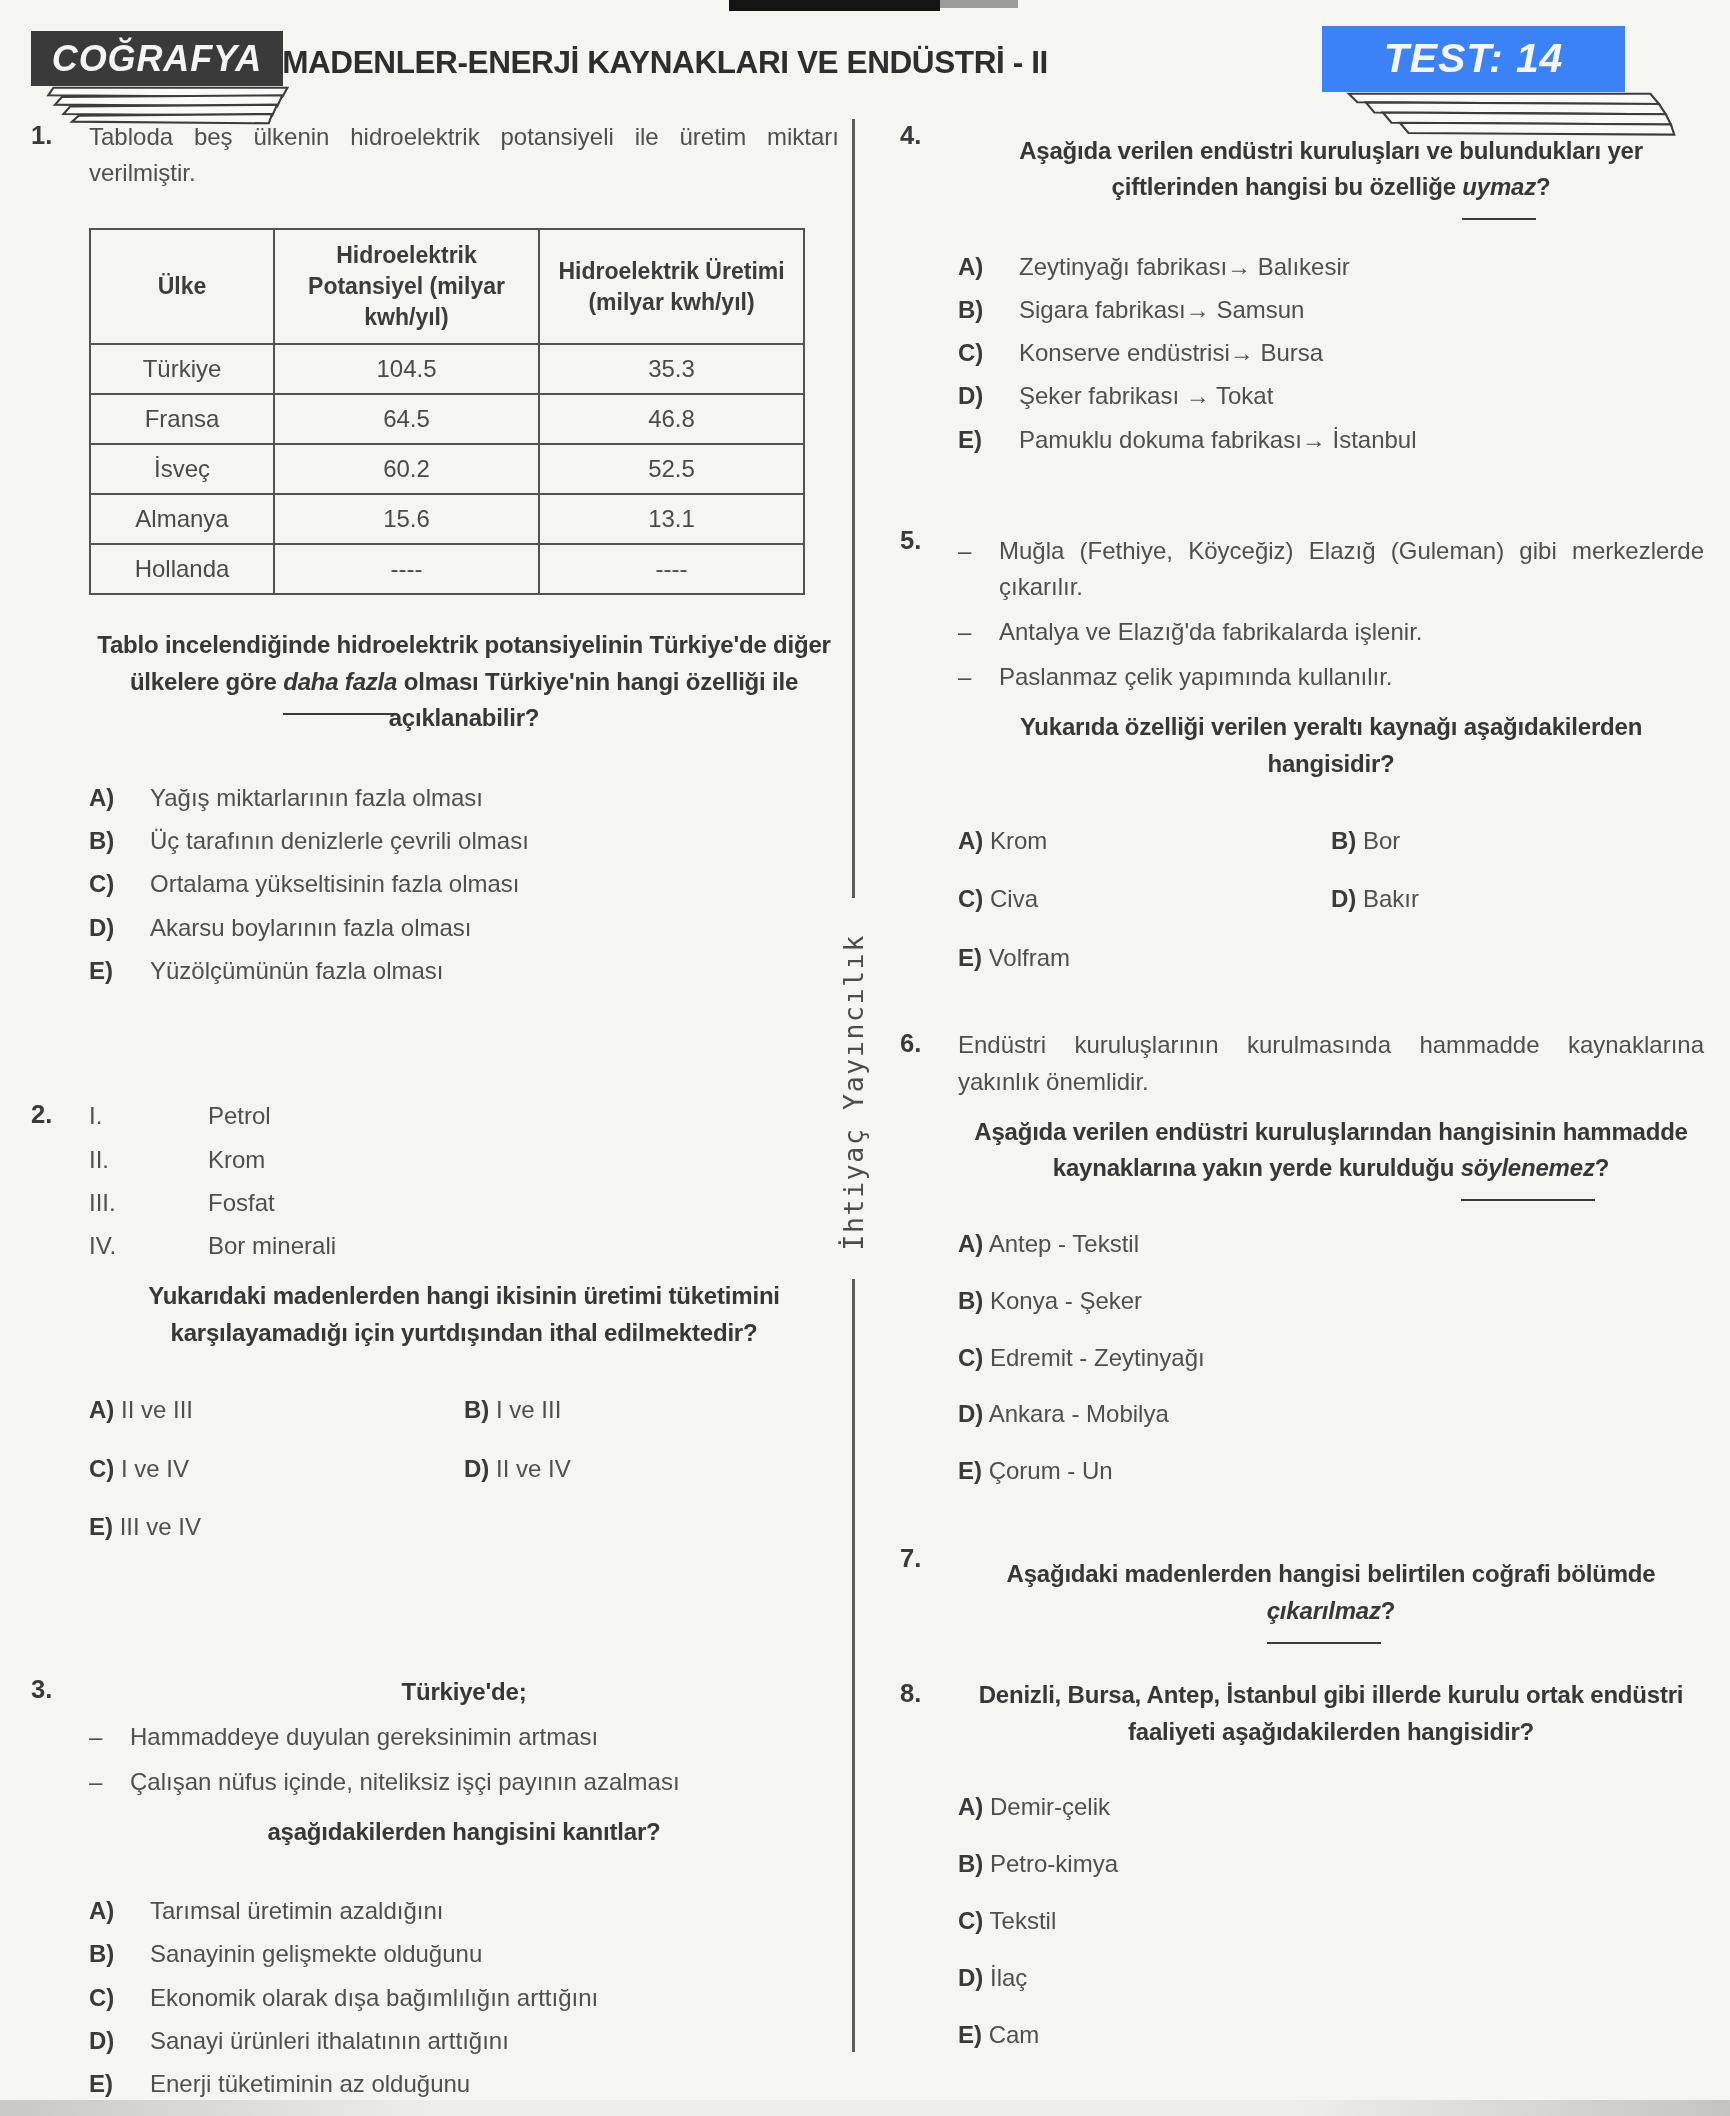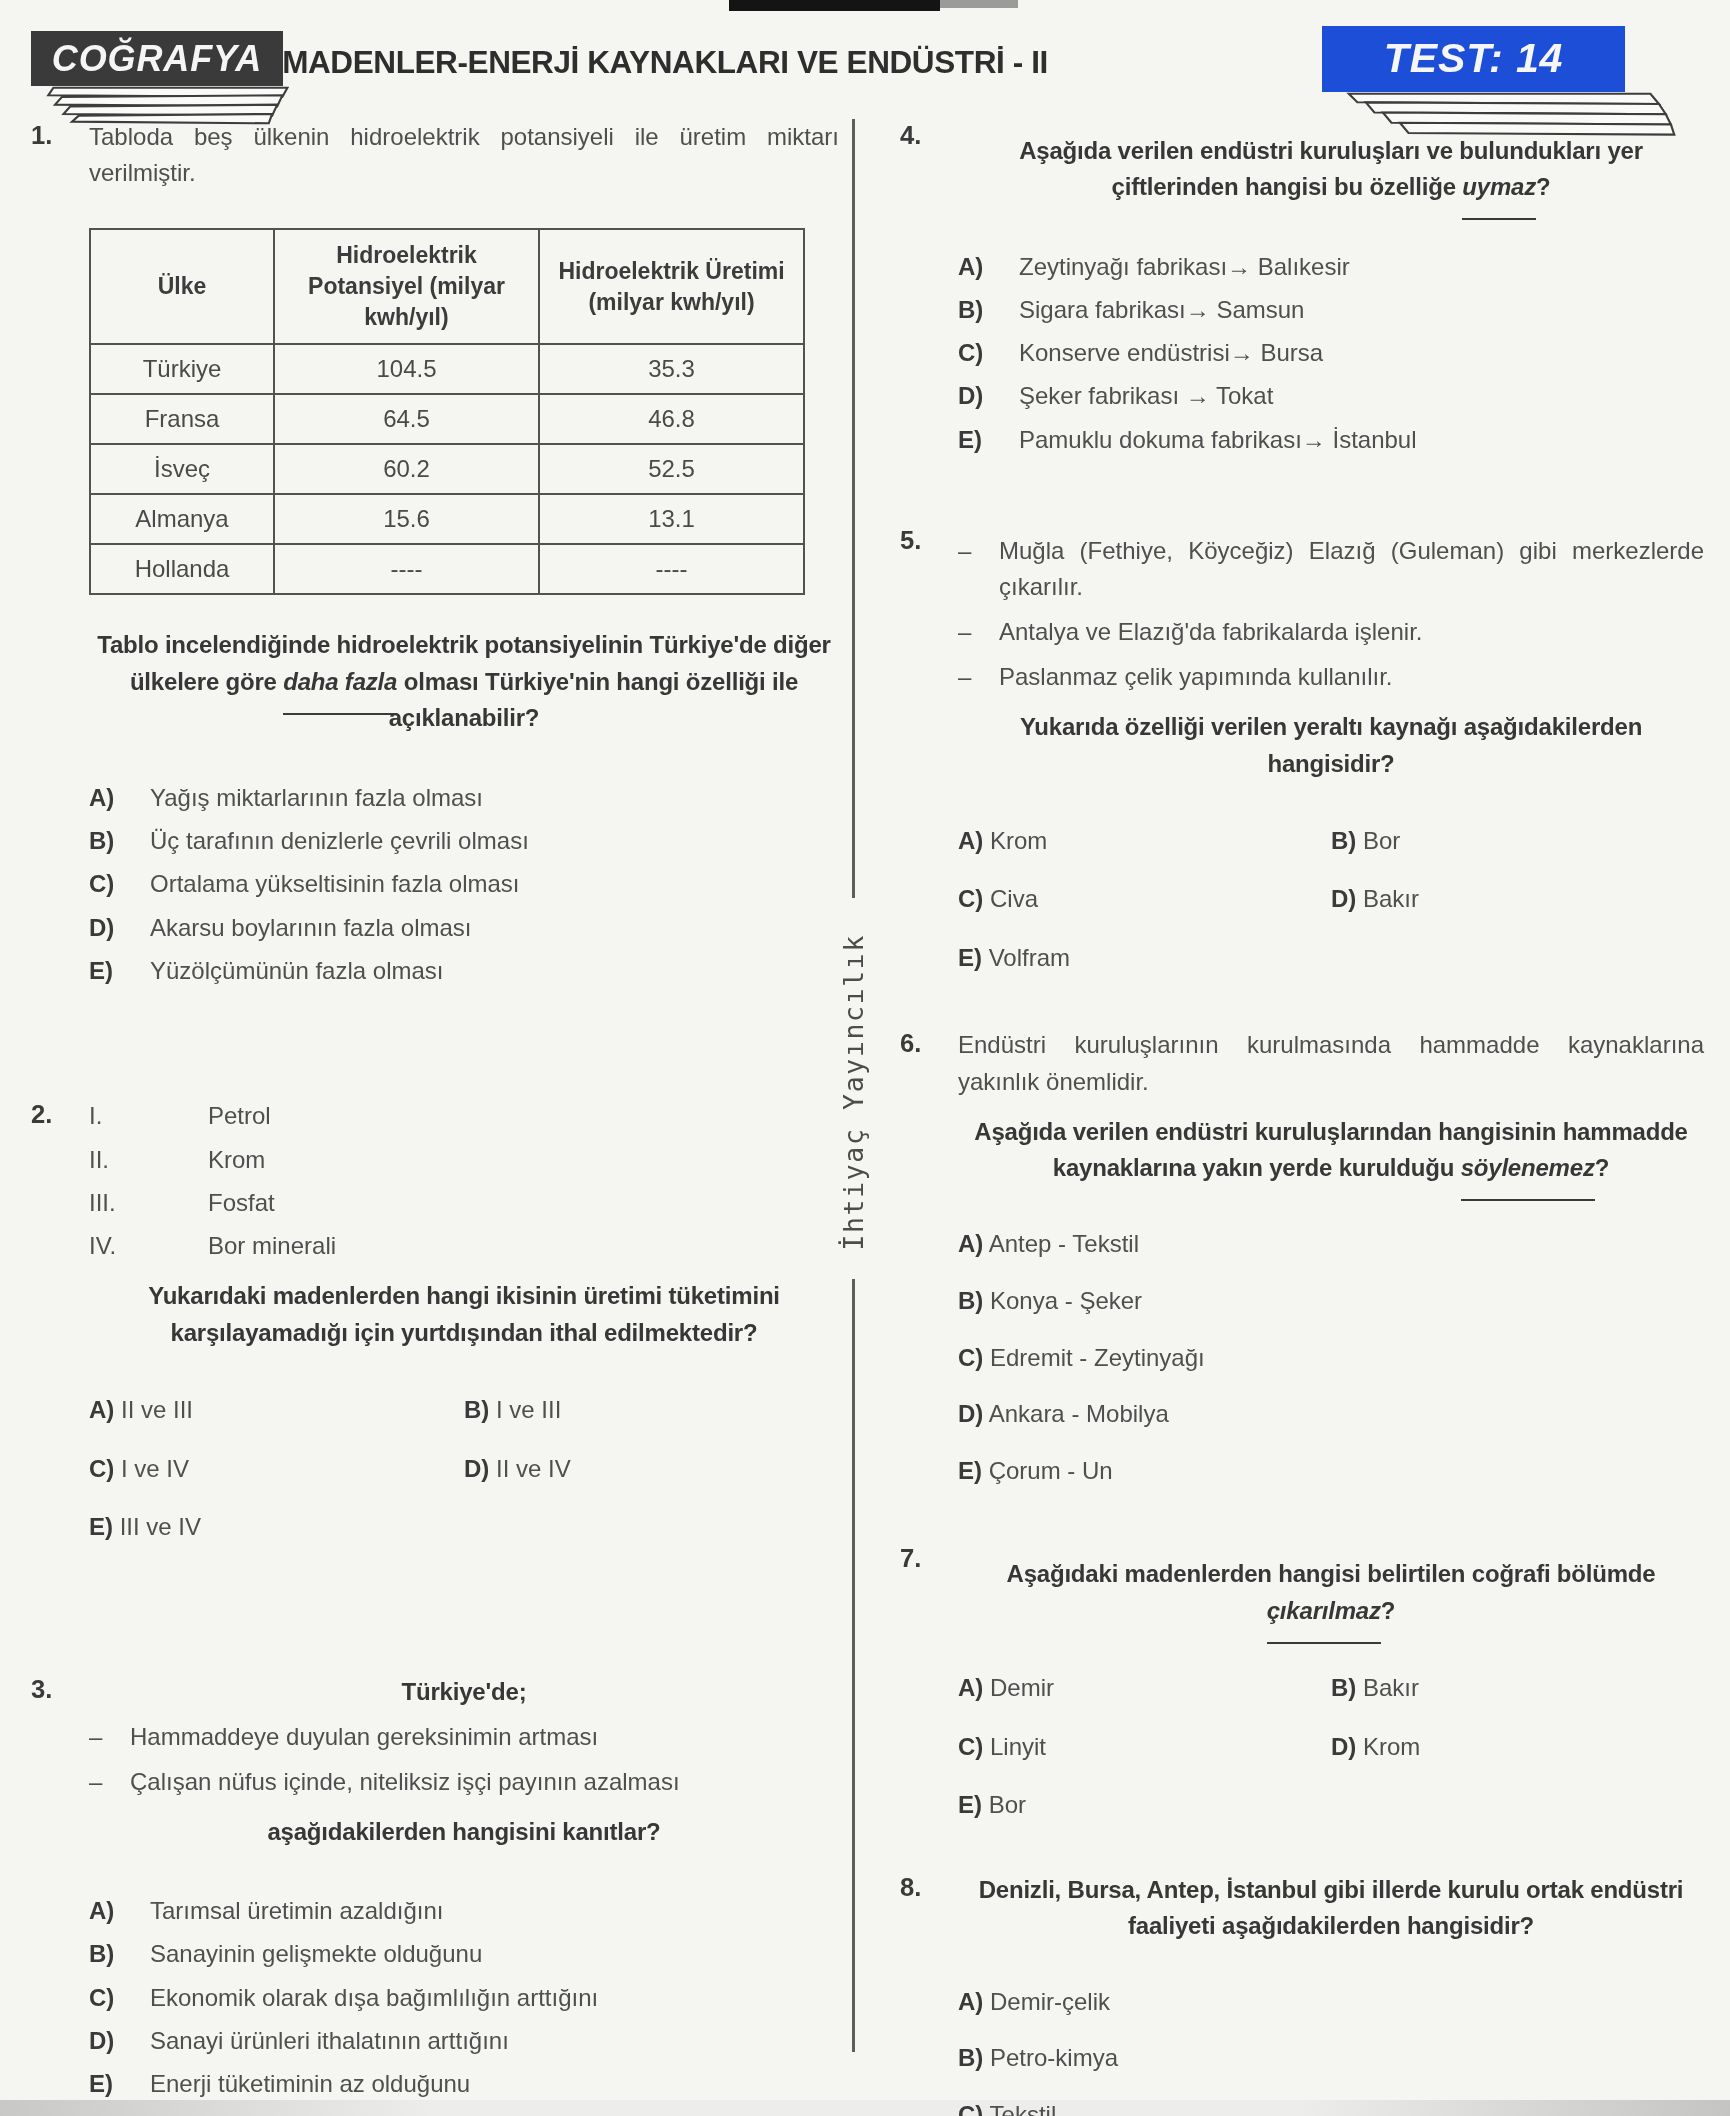--- a/index.html
+++ b/index.html
@@ -20,21 +20,21 @@
     position:absolute; left:31px; top:31px; width:252px; height:55px;
     background:#3a3a3a; color:#f5f5f5; display:flex; align-items:center; justify-content:center;
     font-weight:bold; font-style:italic; font-size:36px; letter-spacing:0.9px;
   }
   .exam-title {
     position:absolute; left:256px; top:44px; width:818px; text-align:center;
     font-size:31.5px; font-weight:bold; color:#2e2e2e; letter-spacing:-0.4px;
   }
   .test-badge {
     position:absolute; left:1322px; top:25.6px; width:303px; height:66px;
-    background:#1d4ed8; color:#f6f6f6; display:flex; align-items:center; justify-content:center;
+    background:#3b82f6; color:#f6f6f6; display:flex; align-items:center; justify-content:center;
     font-weight:bold; font-style:italic; font-size:41px; letter-spacing:0.9px;
   }
   .fan-left { position:absolute; left:39px; top:86px; }
   .fan-right { position:absolute; left:1342px; top:92px; }
 
   
   .divider-seg { position:absolute; left:852px; width:2.6px; background:#5d5d5d; }
   .divider-top { top:119px; height:779px; }
   .divider-bottom { top:1279px; height:773px; }
   .publisher {
@@ -340,27 +340,20 @@
           <div><span class="letter-inline">D)</span> <span>Ankara - Mobilya</span></div>
           <div><span class="letter-inline">E)</span> <span>Çorum - Un</span></div>
         </div>
       </div>
     </div>
 
     <div class="q q7">
       <div class="qnum">7.</div>
       <div class="qbody">
         <div class="para bold mt"><span>Aşağıdaki madenlerden hangisi belirtilen coğrafi bölümde </span><span class="ul">çıkarılmaz</span><span>?</span></div>
-        <div class="optgrid3">
-          <div><span class="letter-inline">A)</span> <span>Demir</span></div>
-          <div><span class="letter-inline">B)</span> <span>Bakır</span></div>
-          <div><span class="letter-inline">C)</span> <span>Linyit</span></div>
-          <div><span class="letter-inline">D)</span> <span>Krom</span></div>
-          <div><span class="letter-inline">E)</span> <span>Bor</span></div>
-        </div>
       </div>
     </div>
 
     <div class="q q8">
       <div class="qnum">8.</div>
       <div class="qbody">
         <div class="para bold">Denizli, Bursa, Antep, İstanbul gibi illerde kurulu ortak endüstri faaliyeti aşağıdakilerden hangisidir?</div>
         <div class="optgrid2">
           <div><span class="letter-inline">A)</span> <span>Demir-çelik</span></div>
           <div><span class="letter-inline">B)</span> <span>Petro-kimya</span></div>

